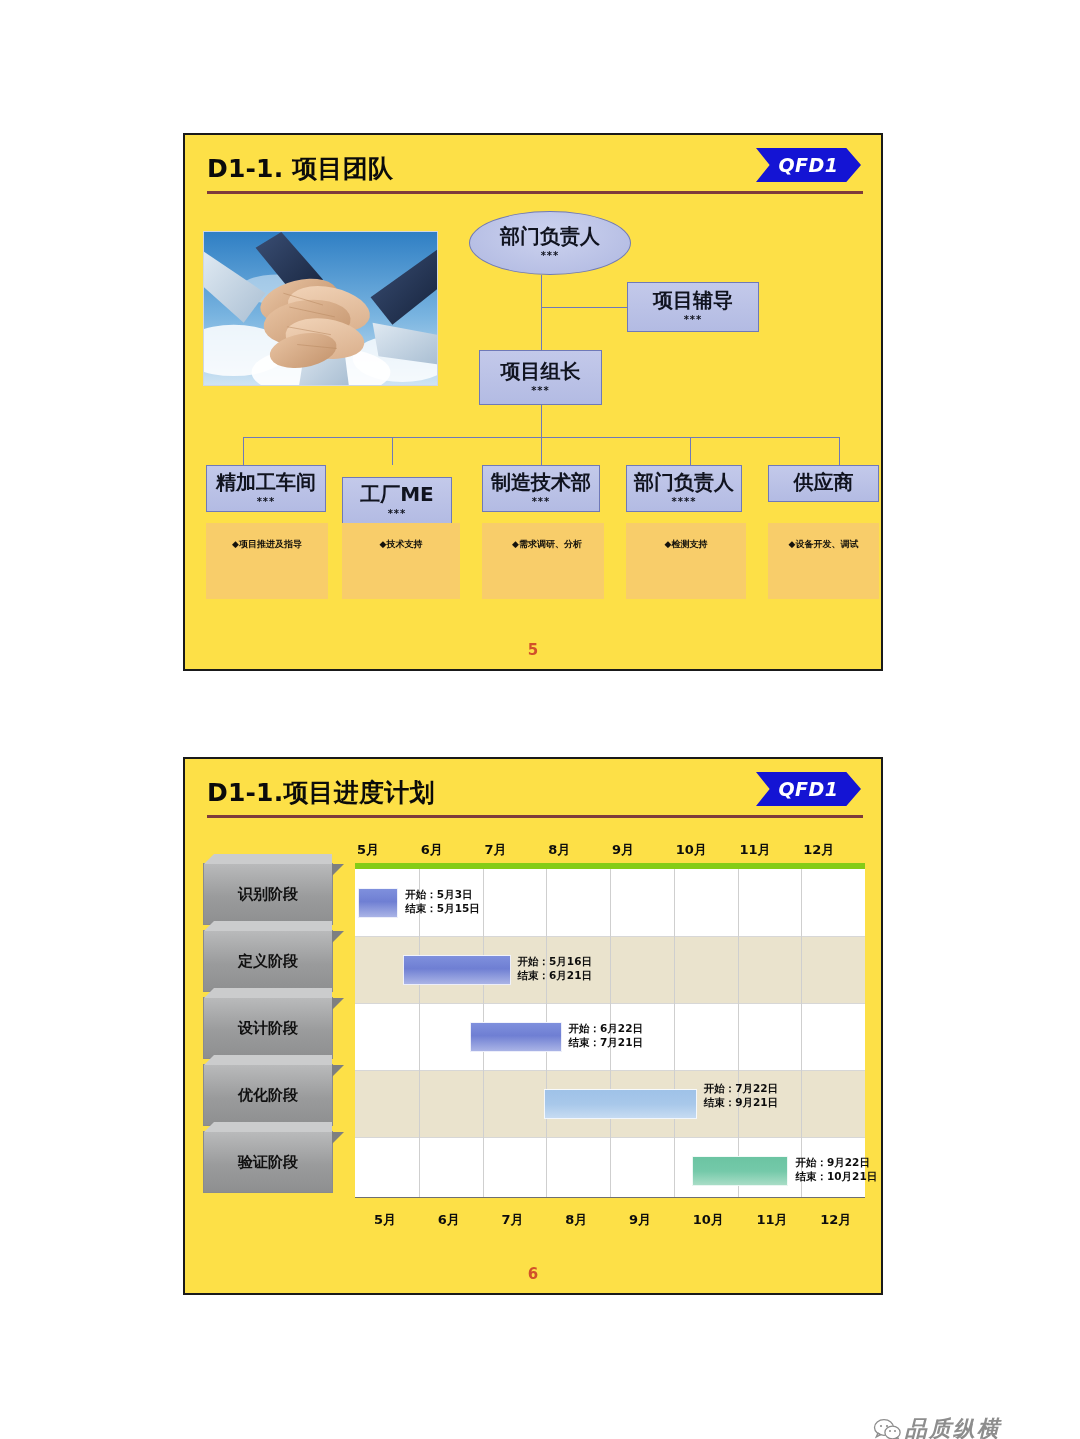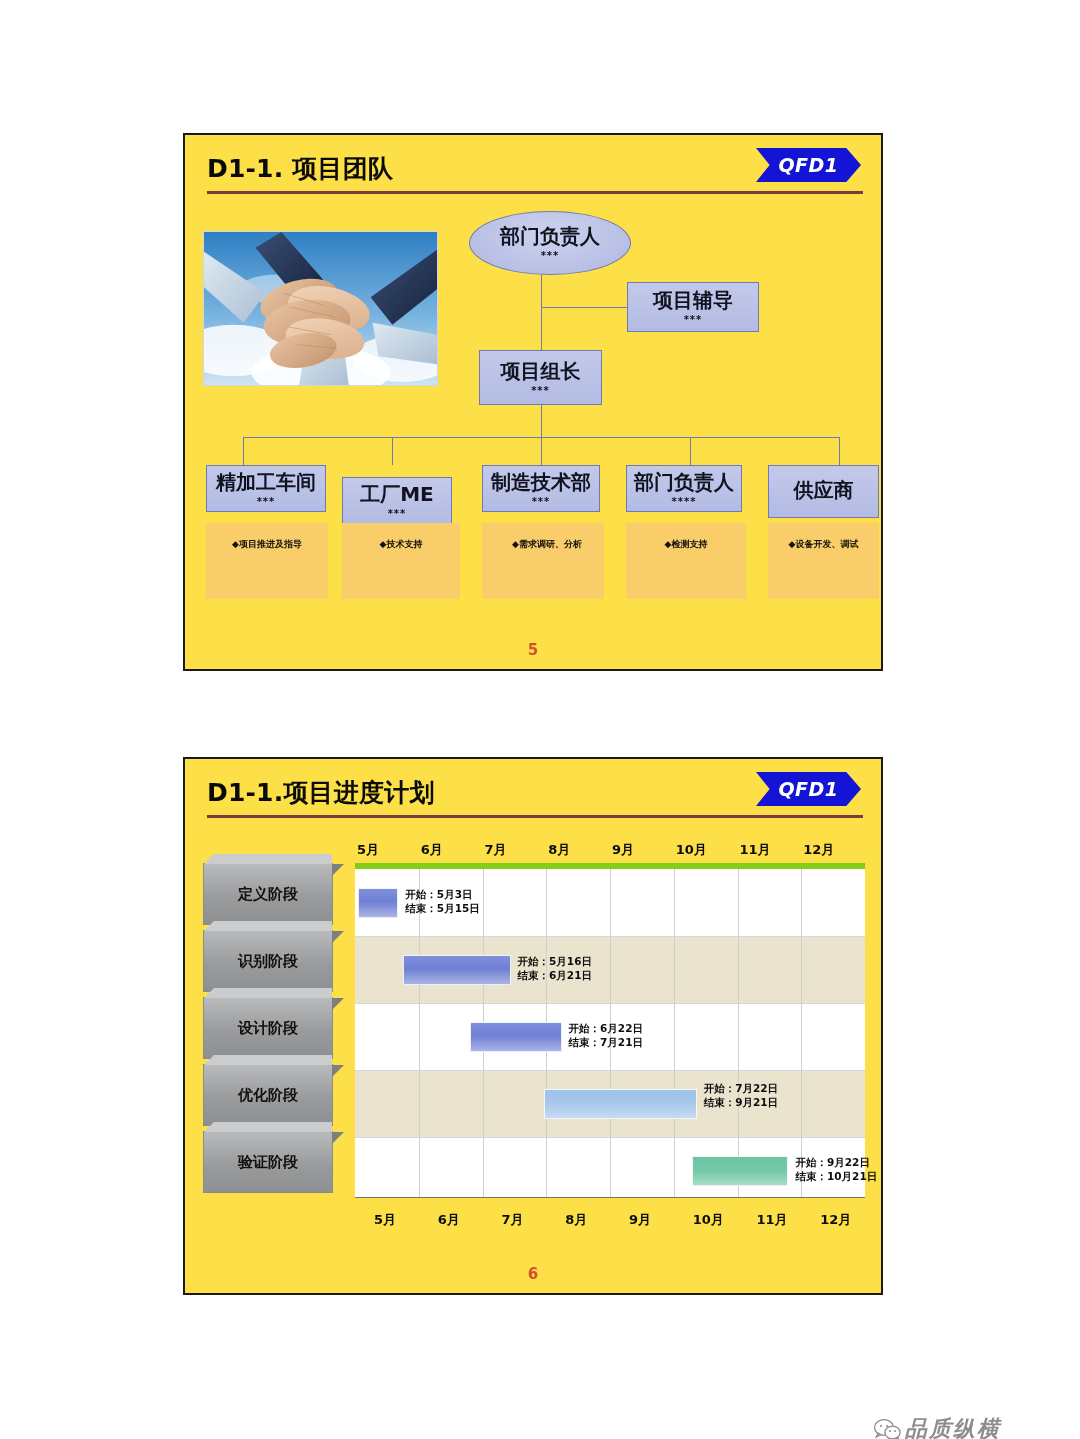--- a/index.html
+++ b/index.html
@@ -324,21 +324,21 @@
     <span class="n-stars">***</span>
   </div>
   <div class="node" style="left:297px; top:330px; width:118px; height:47px;">
     <span class="n-title">制造技术部</span>
     <span class="n-stars">***</span>
   </div>
   <div class="node" style="left:441px; top:330px; width:116px; height:47px;">
     <span class="n-title">部门负责人</span>
     <span class="n-stars">****</span>
   </div>
-  <div class="node" style="left:583px; top:330px; width:111px; height:53px;">
+  <div class="node" style="left:583px; top:330px; width:111px; height:37px;">
     <span class="n-title">供应商</span>
     <span class="n-stars"></span>
   </div>
 
   <div class="duty" style="left:21px;  top:388px; width:122px; height:76px;">◆项目推进及指导</div>
   <div class="duty" style="left:157px; top:388px; width:118px; height:76px;">◆技术支持</div>
   <div class="duty" style="left:297px; top:388px; width:122px; height:76px;padding-left:8px;">◆需求调研、分析</div>
   <div class="duty" style="left:583px; top:388px; width:111px; height:76px;">◆设备开发、调试</div>
   <div class="duty" style="left:441px; top:388px; width:120px; height:76px;">◆检测支持</div>
 
@@ -347,22 +347,22 @@
 
 <div class="slide" id="slide-gantt">
 
   <div class="slide-title">D1-1.项目进度计划</div>
   <div class="title-rule"></div>
   <div class="qfd-badge">QFD1</div>
 
   <div class="gantt-wrap">
 
     <div class="phase-col" id="phase-col">
+        <div class="phase-block" style="height: 62px;">识别阶段</div>
         <div class="phase-block" style="height: 62px;">定义阶段</div>
-        <div class="phase-block" style="height: 62px;">识别阶段</div>
         <div class="phase-block" style="height: 62px;">设计阶段</div>
         <div class="phase-block" style="height: 62px;">优化阶段</div>
         <div class="phase-block" style="height: 62px;">验证阶段</div>
       </div>
 
     <div class="grid-area" id="grid-area">
         <div class="grid-band" style="top: 67px; height: 67px;"></div>
         <div class="grid-band" style="top: 201px; height: 67px;"></div>
         <div class="grid-hline" style="top: 67px;"></div>
         <div class="grid-hline" style="top: 134px;"></div>

